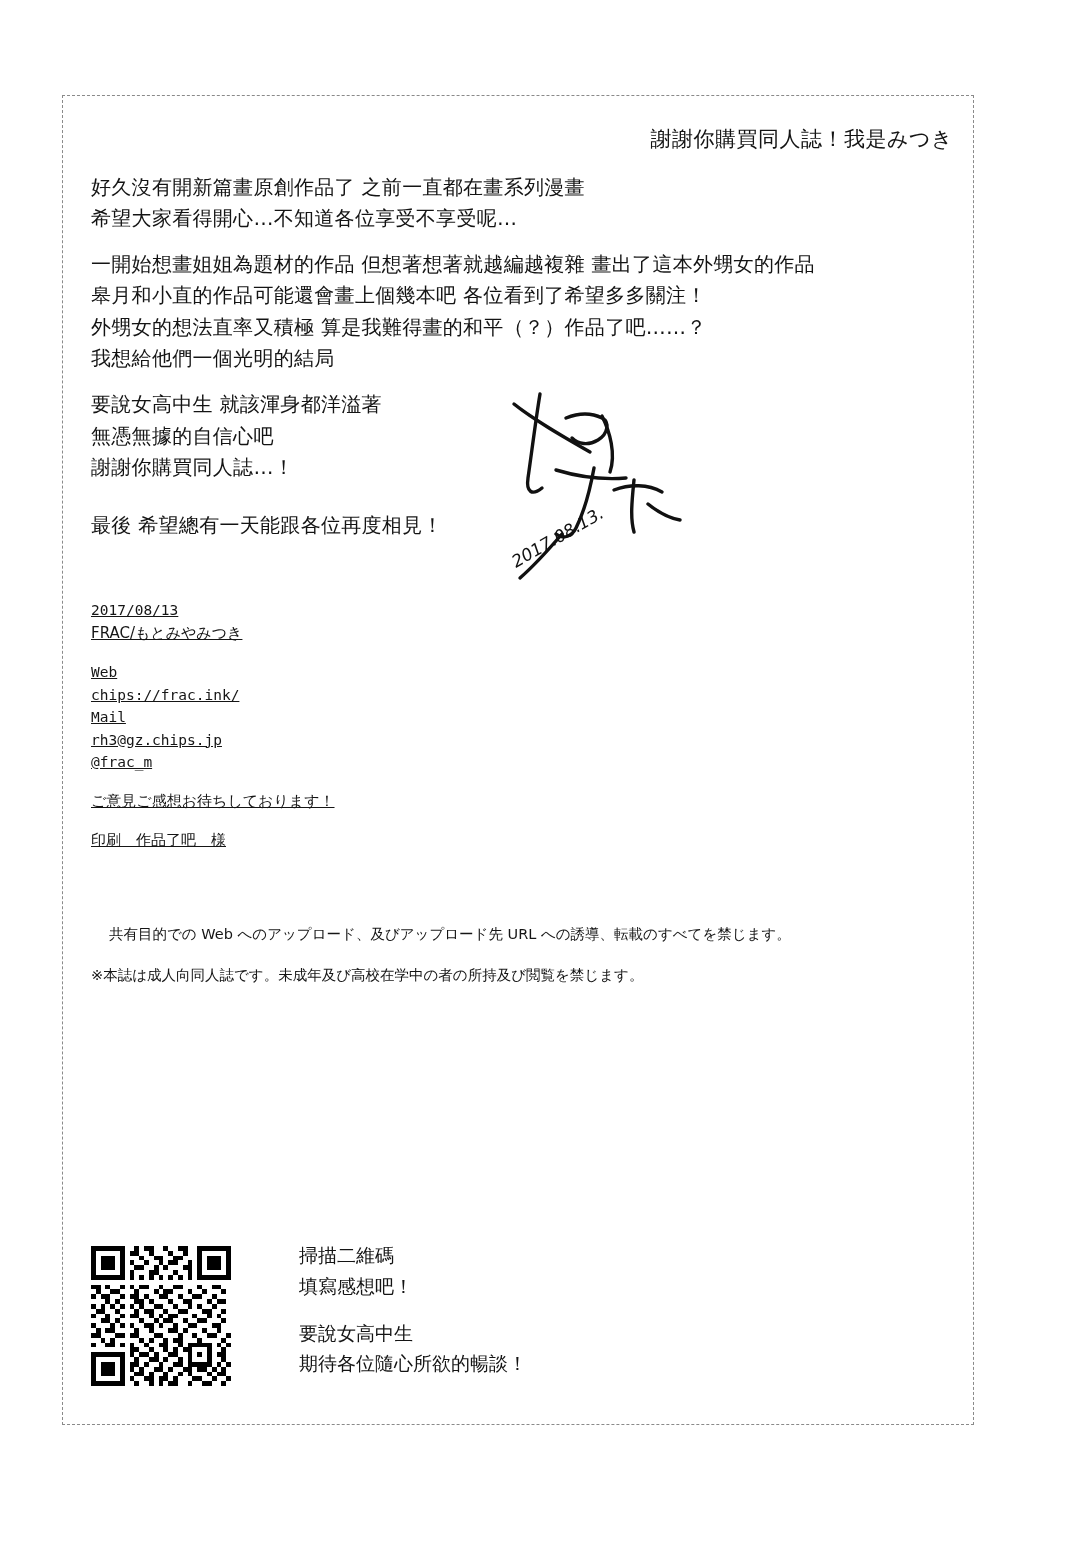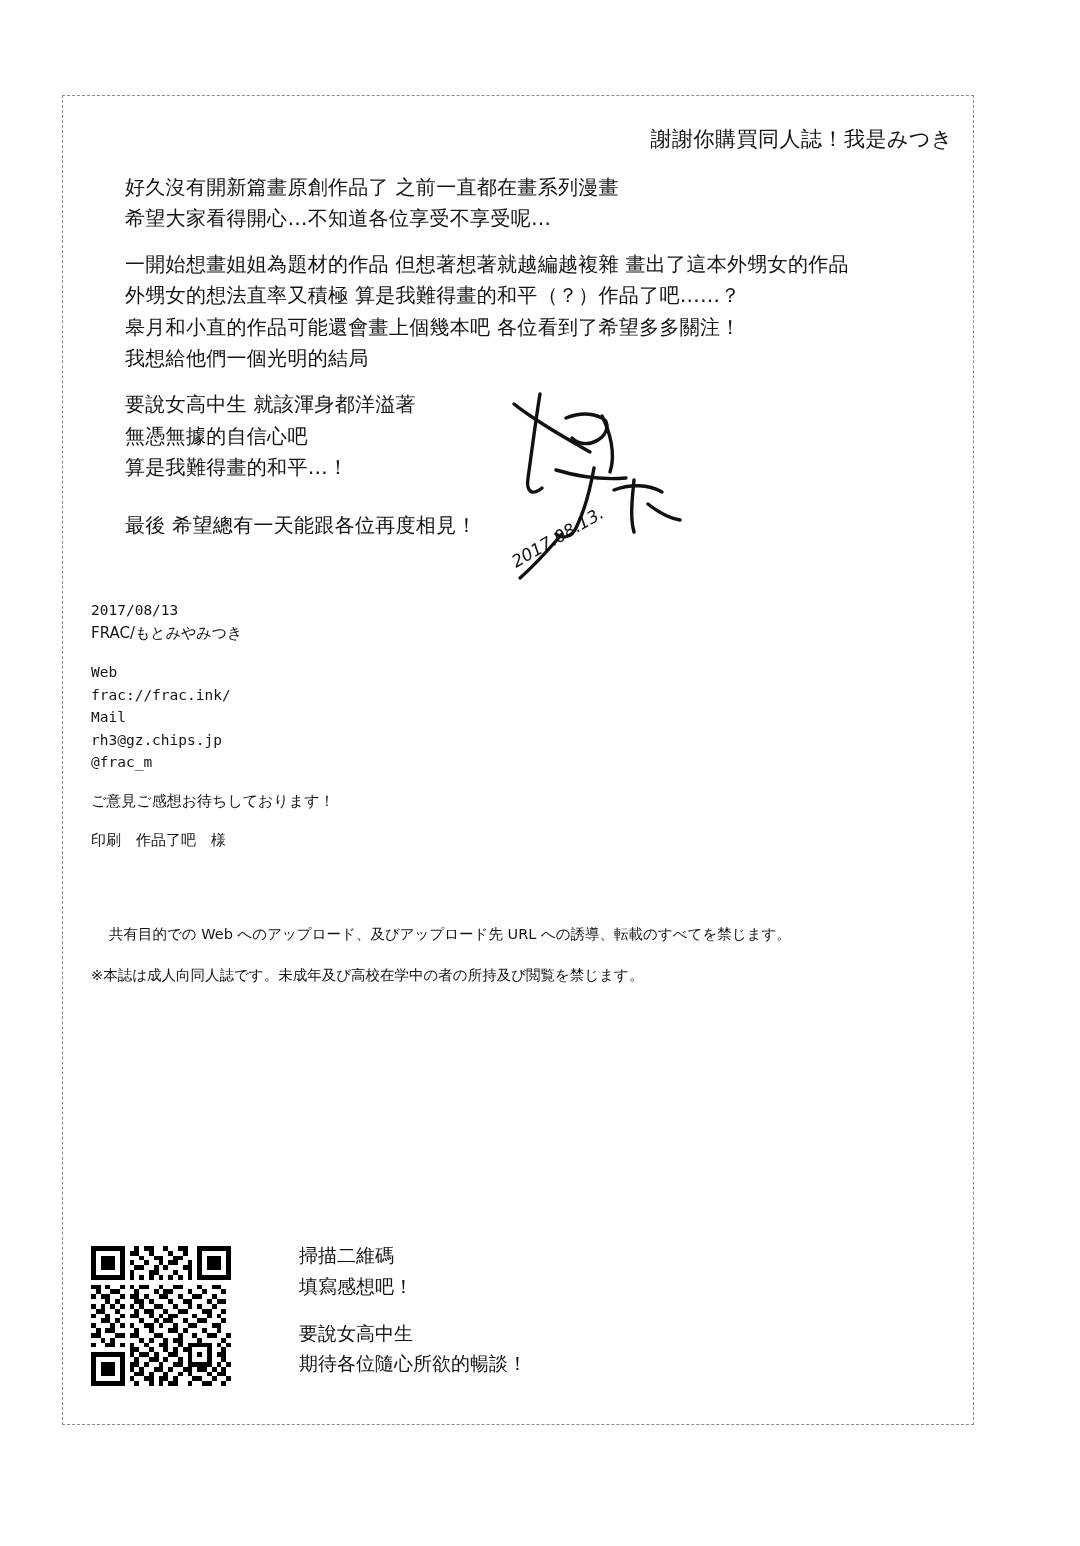--- a/index.html
+++ b/index.html
@@ -41,21 +41,20 @@
     line-height: 1.5;
     margin-bottom: 16px;
     letter-spacing: 0.5px;
     text-align: right;
   }
   .aw-para {
     font-size: 20px;
     line-height: 1.58;
     margin-bottom: 14px;
     letter-spacing: 0.3px;
-    margin-left: 34px;
   }
   .aw-para div { white-space: pre; }
   .aw-gap-lg { margin-bottom: 26px; }
 
   
   .signature {
     position: absolute;
     left: 415px;
     top: 268px;
     width: 230px;
@@ -64,21 +63,21 @@
   }
 
   
   .credits {
     margin-top: 58px;
     font-family: "DejaVu Sans Mono", "Liberation Mono", monospace;
     font-size: 14.5px;
     line-height: 1.55;
     color: #151515;
   }
-  .credits .blk { margin-bottom: 16px; }
+  .credits .blk { margin-bottom: 16px; text-decoration: underline; }
   .credits .blk-jp {
     font-family: "DejaVu Sans", sans-serif;
     font-size: 15px;
   }
   .credits .line { white-space: pre; }
 
   
   .notes {
     margin-top: 70px;
     font-family: "DejaVu Sans", sans-serif;
@@ -123,29 +122,29 @@
     <div class="afterword">
       <div class="aw-title">謝謝你購買同人誌！我是みつき</div>
 
       <div class="aw-para">
         <div>好久沒有開新篇畫原創作品了 之前一直都在畫系列漫畫</div>
         <div>希望大家看得開心…不知道各位享受不享受呢…</div>
       </div>
 
       <div class="aw-para">
         <div>一開始想畫姐姐為題材的作品 但想著想著就越編越複雜 畫出了這本外甥女的作品</div>
+        <div>皋月和小直的作品可能還會畫上個幾本吧 各位看到了希望多多關注！</div>
         <div>外甥女的想法直率又積極 算是我難得畫的和平（？）作品了吧……？</div>
-        <div>皋月和小直的作品可能還會畫上個幾本吧 各位看到了希望多多關注！</div>
         <div>我想給他們一個光明的結局</div>
       </div>
 
       <div class="aw-para aw-gap-lg">
         <div>要說女高中生 就該渾身都洋溢著</div>
         <div>無憑無據的自信心吧</div>
-        <div>算是我難得畫的和平…！</div>
+        <div>謝謝你購買同人誌…！</div>
       </div>
 
       <div class="aw-para">
         <div>最後 希望總有一天能跟各位再度相見！</div>
       </div>
     </div>
 
     <svg class="signature" viewBox="0 0 230 200">
       <g fill="none" stroke="#111111" stroke-width="3.4" stroke-linecap="round" stroke-linejoin="round">
         <path d="M8 12 C28 28, 56 44, 84 60"></path>
@@ -165,21 +164,21 @@
     </svg>
 
     <div class="credits">
       <div class="blk">
         <div class="line">2017/08/13</div>
         <div class="line blk-jp">FRAC/もとみやみつき</div>
       </div>
 
       <div class="blk">
         <div class="line">Web</div>
-        <div class="line">frac://frac.ink/</div>
+        <div class="line">chips://frac.ink/</div>
         <div class="line">Mail</div>
         <div class="line">rh3@gz.chips.jp</div>
         <div class="line">@frac_m</div>
       </div>
 
       <div class="blk blk-jp">ご意見ご感想お待ちしております！</div>
       <div class="blk blk-jp">印刷　作品了吧　様</div>
     </div>
 
     <div class="notes">

